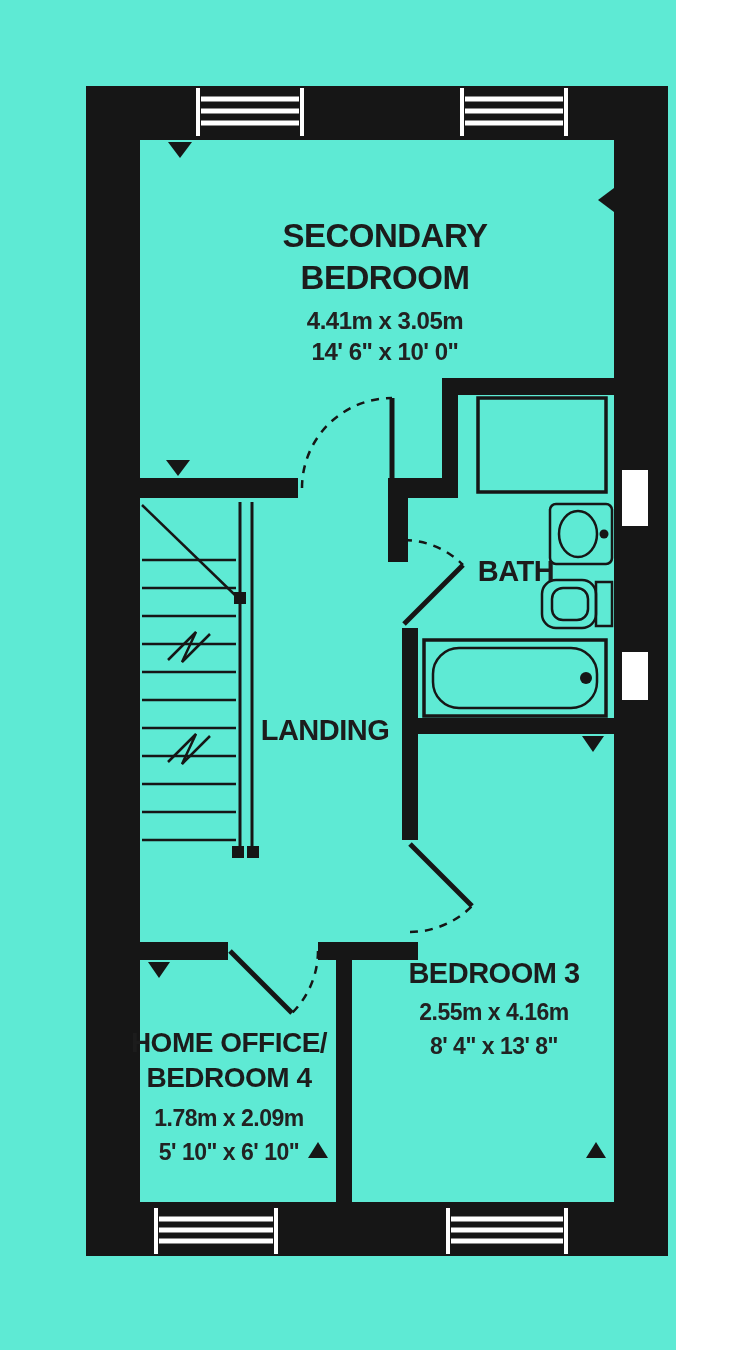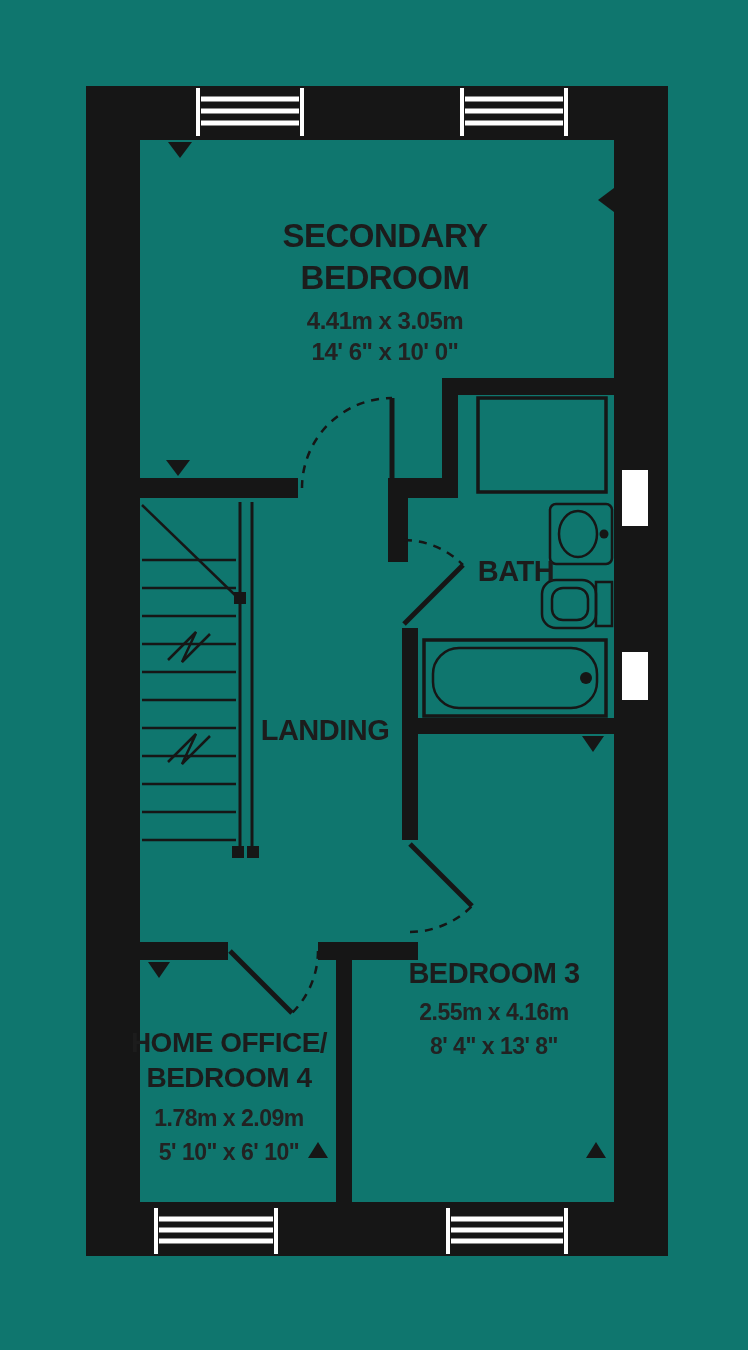--- a/index.html
+++ b/index.html
@@ -1,16 +1,16 @@
 <!DOCTYPE html>
 <html><head>
 <meta charset="utf-8">
 <style>
   html,body{margin:0;padding:0;background:#ffffff;}
-  .page{position:relative;width:748px;height:1350px;background:#0f766e;overflow:hidden;}
+  .page{position:relative;width:676px;height:1350px;background:#5eead4;overflow:hidden;}
   svg{position:absolute;left:0;top:0;}
   .wall{fill:#161616;stroke:none;}
   .fixture{fill:none;stroke:#161616;stroke-width:3.5;}
   .fixture-thin{fill:none;stroke:#161616;stroke-width:2.5;}
   .door-arc{fill:none;stroke:#161616;stroke-width:2.5;stroke-dasharray:8 7;}
   .door-leaf{fill:none;stroke:#161616;stroke-width:5;}
   .step{stroke:#161616;stroke-width:2.5;}
   .rail{stroke:#161616;stroke-width:3;}
   .marker{fill:#161616;}
   .win-stripe{stroke:#ffffff;stroke-width:5;}

